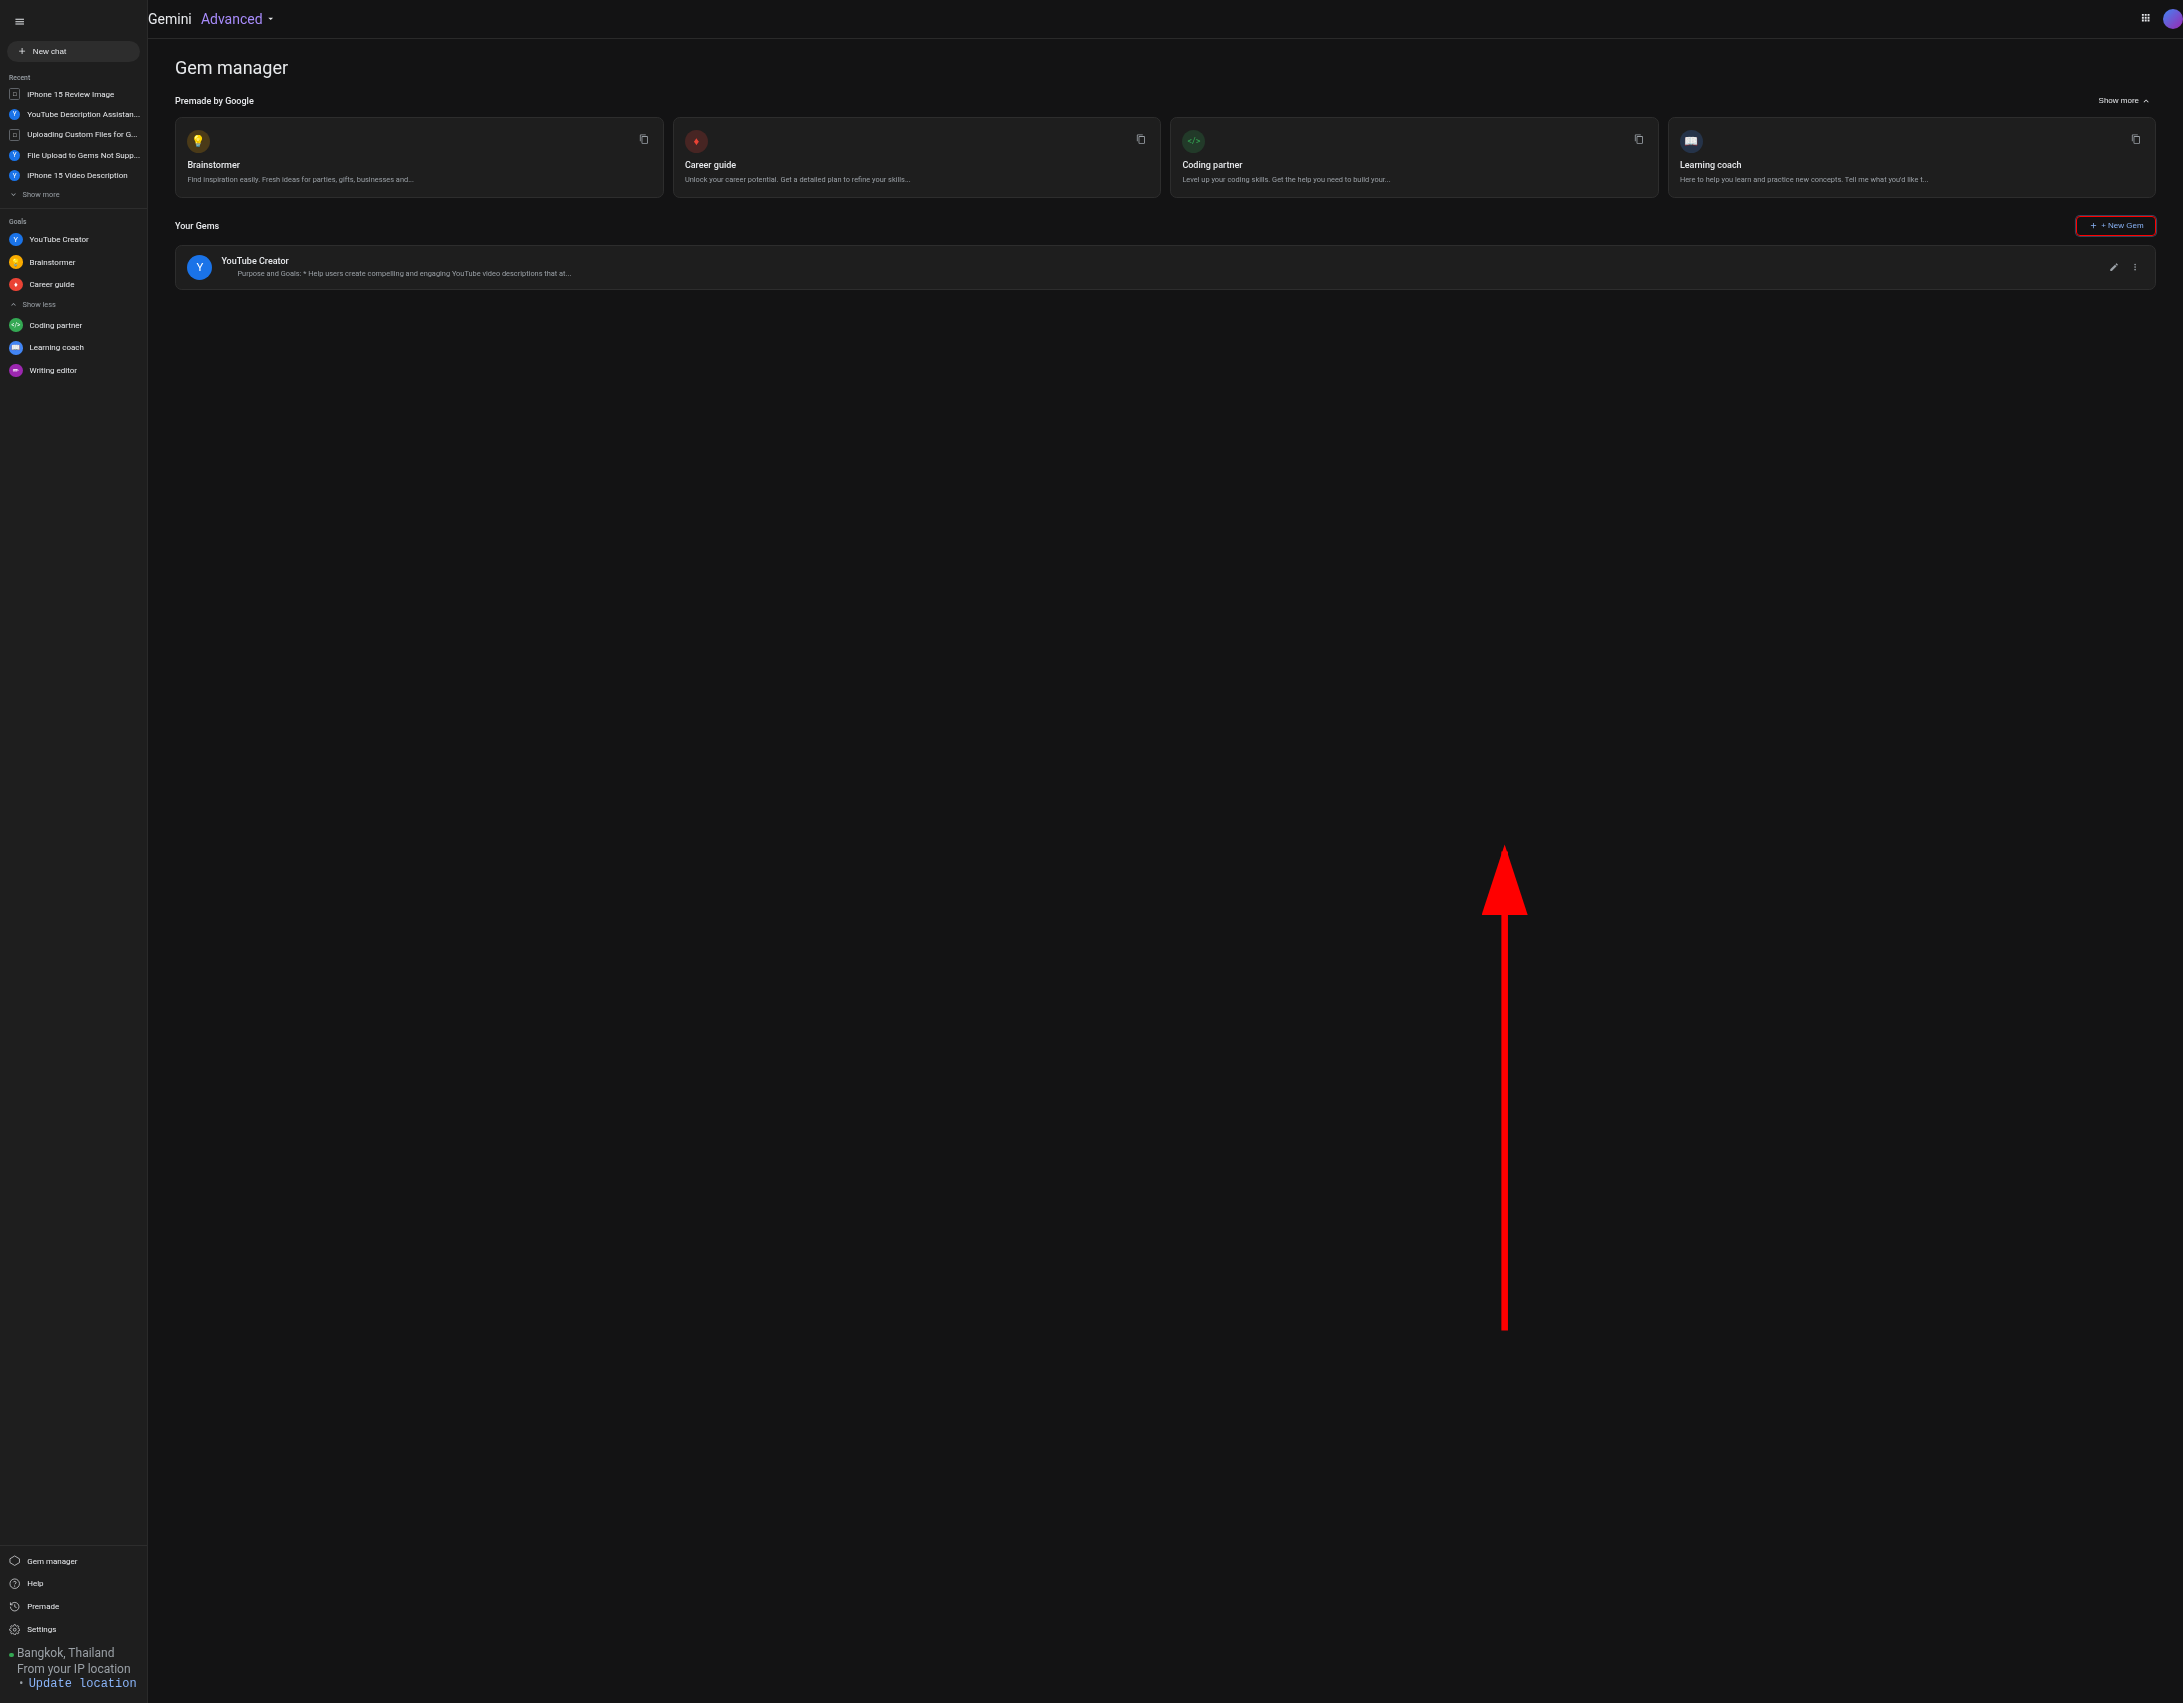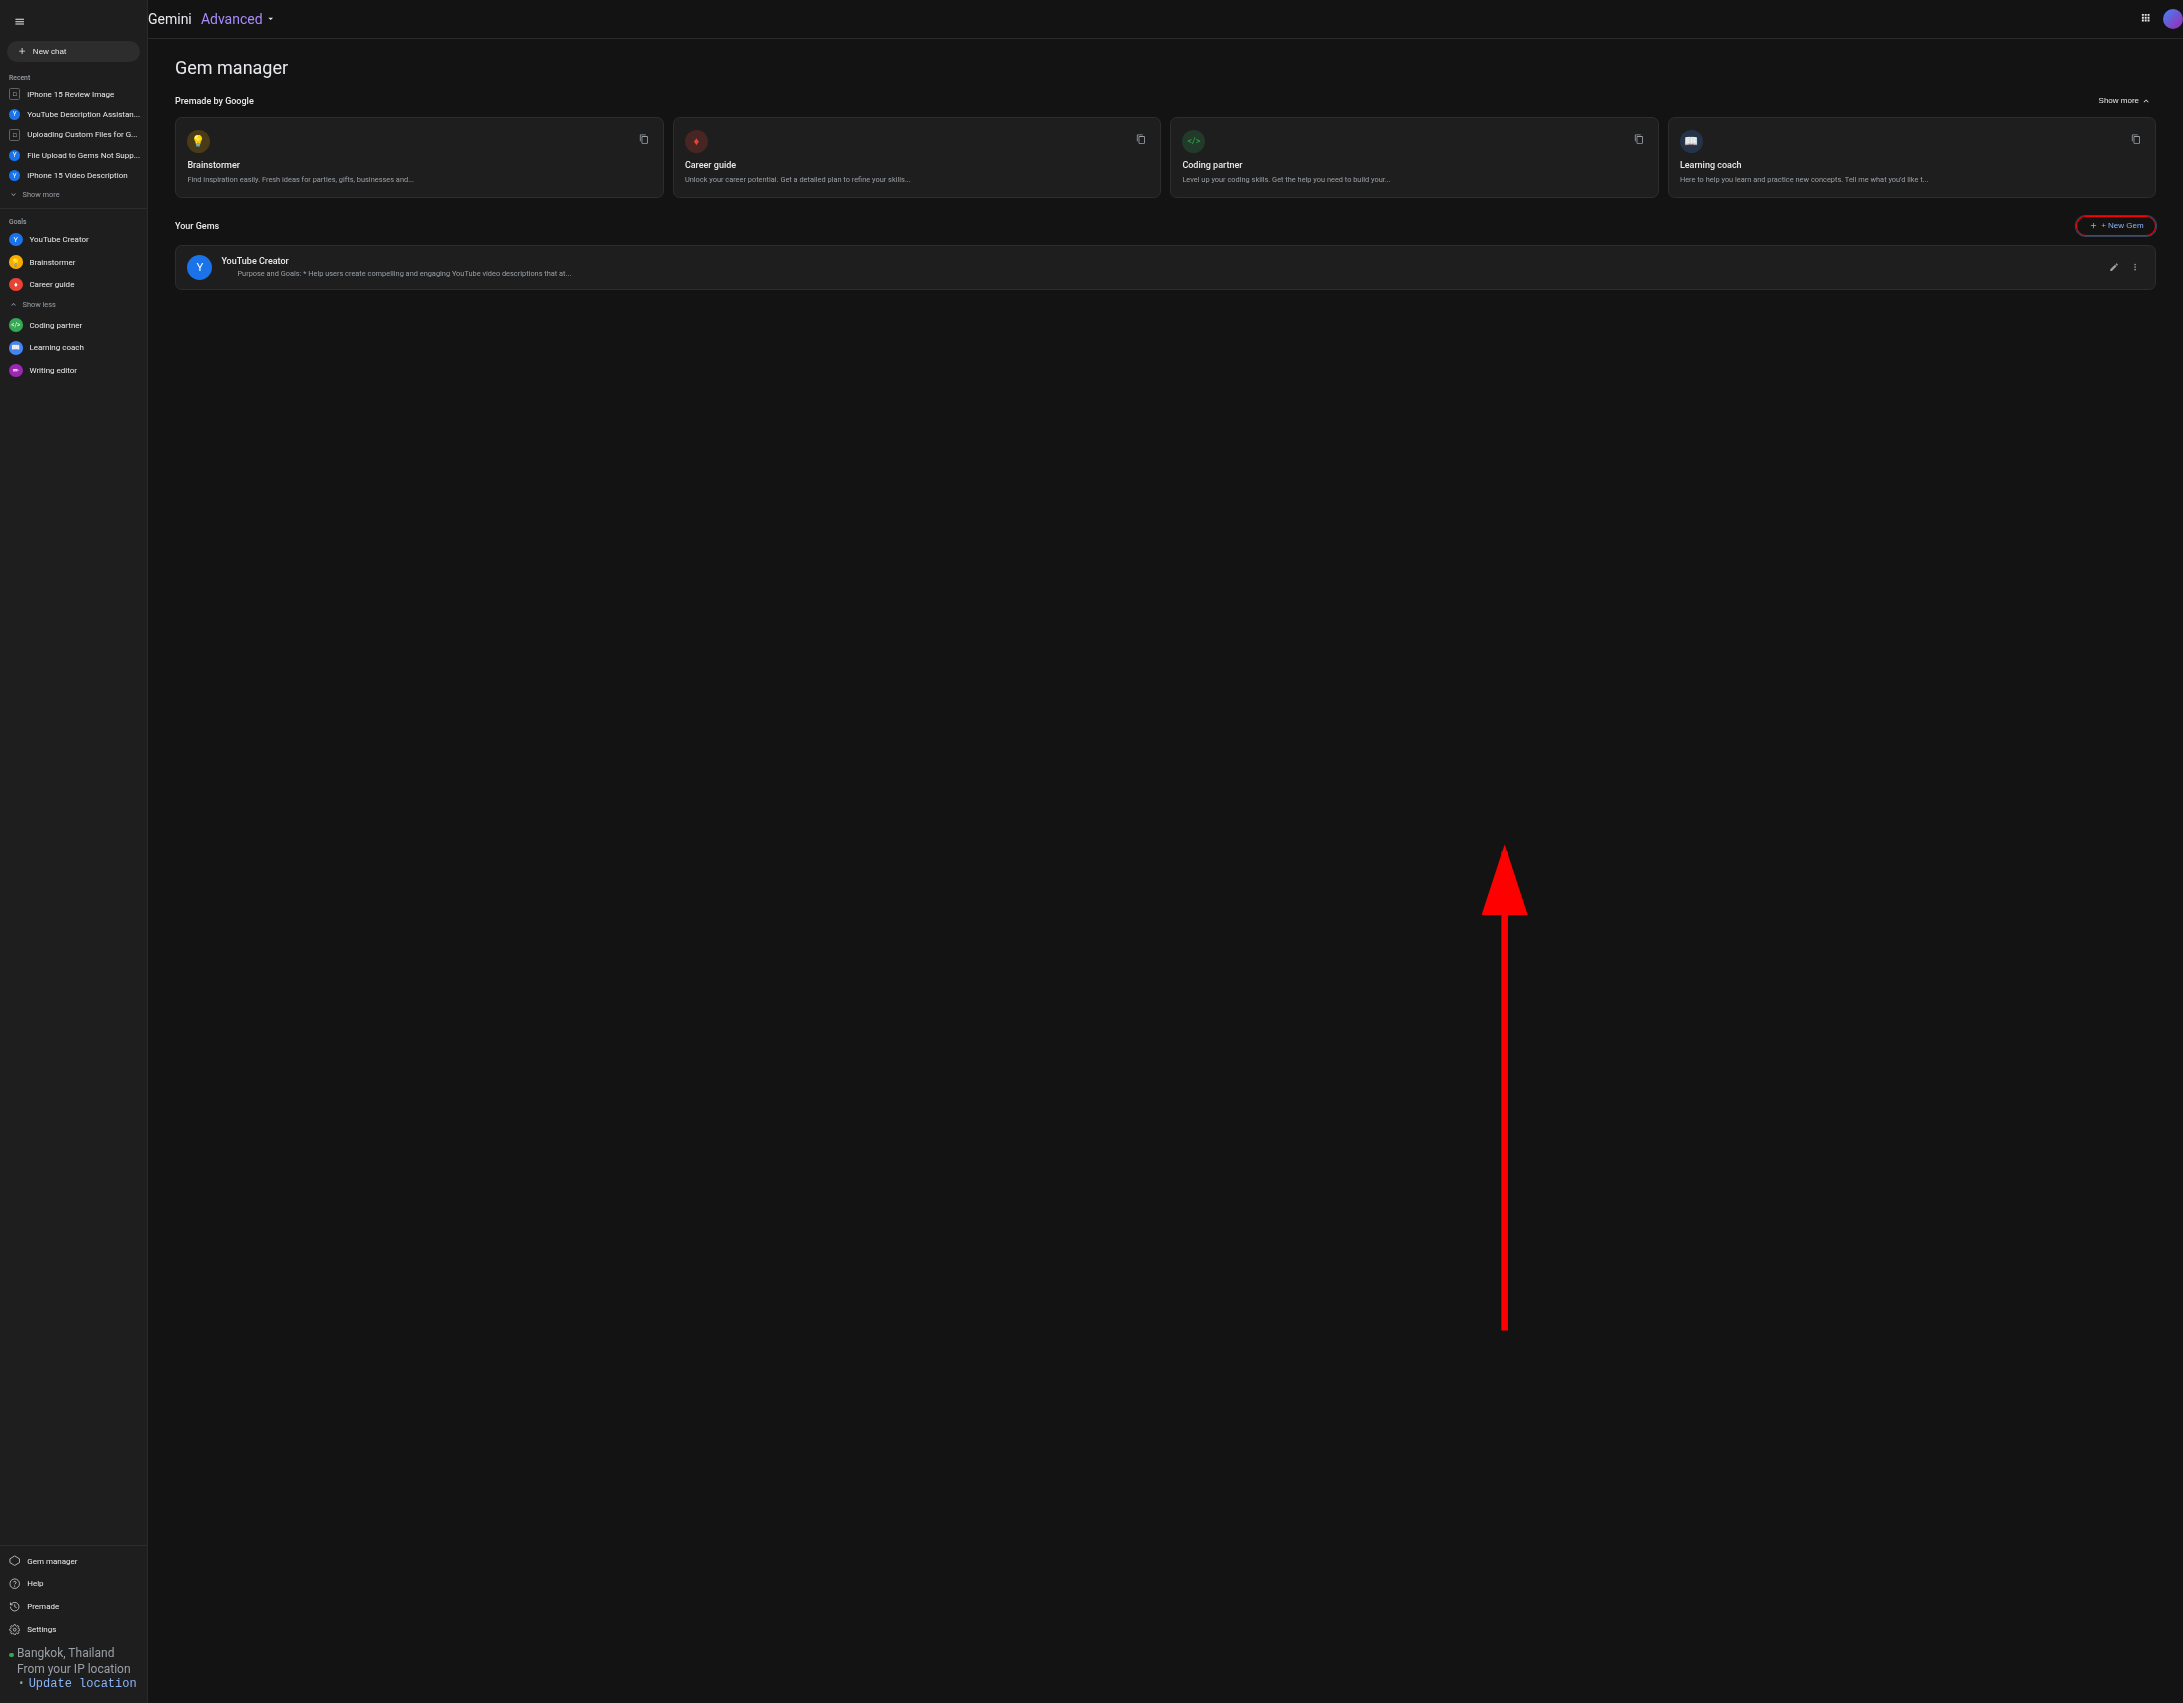--- a/index.html
+++ b/index.html
@@ -403,21 +403,21 @@
       left: 0;
       width: 100%;
       height: 100%;
       pointer-events: none;
       z-index: 100;
     }
 
     
     .highlight-box {
       border: 1.7px solid #ff0000;
-      border-radius: 10px;
+      border-radius: 4px;
       position: relative;
     }
 
     .new-gem-btn-wrapper {
       position: relative;
     }
 
     
     .brainstormer-bg { background: rgba(249, 171, 0, 0.2); }
     .brainstormer-color { color: #f9ab00; }

